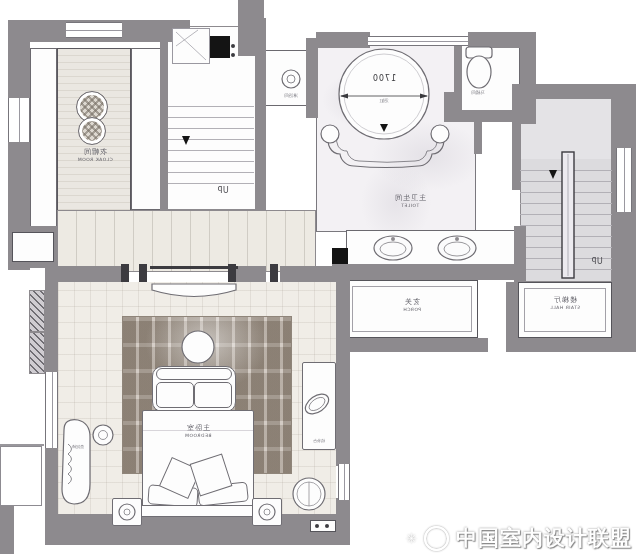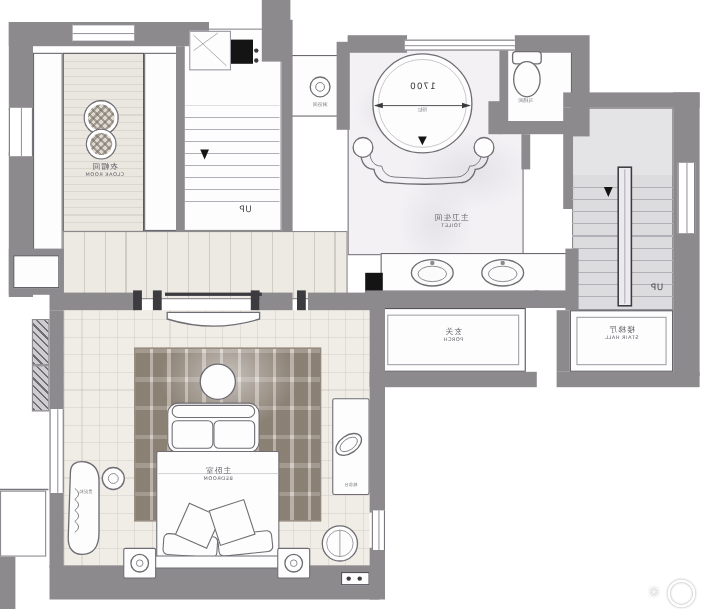--- a/index.html
+++ b/index.html
@@ -229,15 +229,16 @@
   <div class="lbl dim" style="left:354px;top:74px;width:60px;">1700</div>
   <div class="lbl tiny" style="left:364px;top:98px;width:40px;">浴缸</div>
   <div class="lbl up" style="left:208px;top:186px;width:30px;">UP</div>
   <div class="lbl up" style="left:582px;top:257px;width:30px;">UP</div>
   <div class="lbl tiny" style="left:60px;top:444px;width:36px;font-size:4px;">贵妃椅</div>
   <div class="lbl tiny" style="left:300px;top:438px;width:38px;font-size:4px;">梳妆台</div>
 
   <div class="wm">
     <span class="wm-spark">✳</span>
     <span class="wm-logo"></span>
+    <span class="wm-text">中国室内设计联盟</span>
   </div>
 
 </div>
 
 </body></html>

